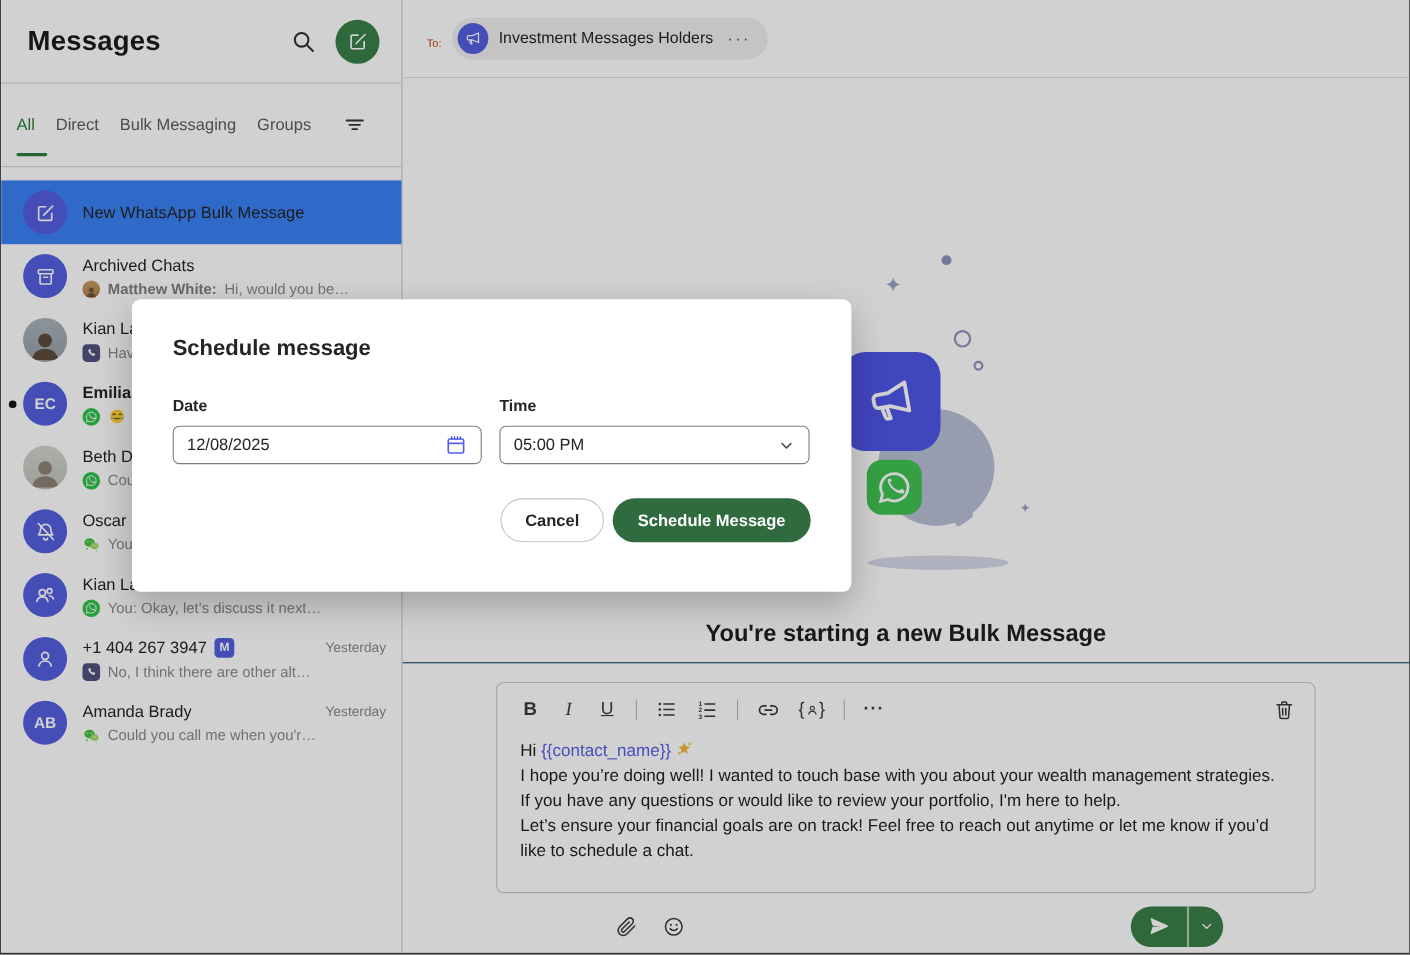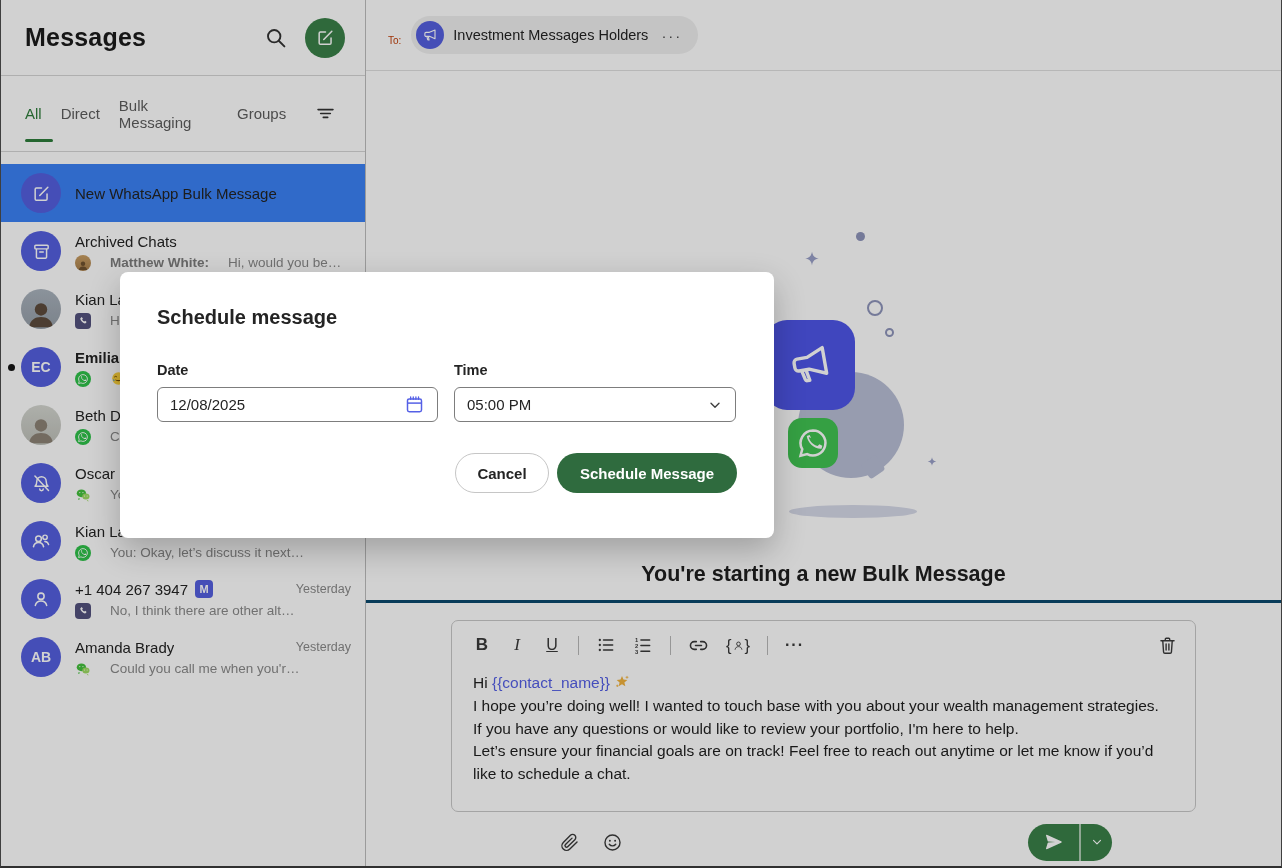--- a/index.html
+++ b/index.html
@@ -7,57 +7,57 @@
   .app { position:relative; width:1282px; height:868px; overflow:hidden; background:#ffffff;
          border-left:1px solid #3f3f3f; border-right:1px solid #3f3f3f; border-bottom:2px solid #303030; }
 
   
   .sidebar { position:absolute; left:0; top:0; width:365px; height:100%; background:#ffffff; border-right:1px solid #bdbdbd; }
   .sb-header { height:76px; display:flex; align-items:center; padding:0 20px 0 24px; border-bottom:1px solid #d6d6d6; }
   .sb-title { font-size:25px; font-weight:700; color:#1b1b1b; letter-spacing:.2px; }
   .sb-header .spacer { flex:1; }
   .icon-btn { width:34px; height:34px; display:flex; align-items:center; justify-content:center; background:none; border:none; cursor:pointer; color:#333; }
   .compose-btn { width:40px; height:40px; border-radius:50%; background:#3a8148; border:none; display:flex; align-items:center; justify-content:center; margin-left:12px; cursor:pointer; }
-  .sb-tabs { height:76px; display:flex; align-items:center; gap:19px; padding:0 24px; border-bottom:1px solid #d6d6d6; }
+  .sb-tabs { height:76px; display:flex; align-items:center; gap:19px; padding:0 14px; border-bottom:1px solid #d6d6d6; }
   .tab { position:relative; height:100%; display:flex; align-items:center; font-size:15px; color:#5d5d5d; cursor:pointer; }
   .tab.active { color:#2e7d3b; }
   .tab.active::after { content:""; position:absolute; left:0; bottom:9px; width:28px; height:3px; border-radius:2px; background:#2e7d3b; }
   .filter-btn { margin-left:4px; color:#333; }
 
   .chat-list { padding-top:12px; }
   .chat-row { position:relative; height:58px; display:flex; align-items:center; padding:0 14px 0 20px; cursor:pointer; }
   .chat-row.selected { background:#3b82f6; }
   .unread-dot { position:absolute; left:7px; top:50%; margin-top:-3px; width:7px; height:7px; border-radius:50%; background:#151515; }
   .avatar { flex:none; width:40px; height:40px; border-radius:50%; background:#5560e0; color:#fff; display:flex; align-items:center; justify-content:center; margin-right:14px; font-size:14px; font-weight:600; overflow:hidden; }
   .avatar.photo-m { background:linear-gradient(180deg,#aab3bd,#97a0aa); }
   .avatar.photo-f { background:linear-gradient(180deg,#d4d6d0,#bfc1ba); }
   .chat-body { flex:1; min-width:0; }
   .l1 { display:flex; align-items:center; font-size:15px; color:#242424; line-height:19px; }
   .chat-name { white-space:nowrap; overflow:hidden; }
   .l1.unread .chat-name { font-weight:700; }
   .badge-m { flex:none; width:18px; height:18px; margin-left:7px; border-radius:4px; background:#5560e0; color:#fff; font-size:11px; font-weight:700; display:flex; align-items:center; justify-content:center; }
   .chat-time { margin-left:auto; padding-left:8px; flex:none; font-size:12.5px; color:#8a8a8a; }
-  .l2 { display:flex; align-items:center; gap:19px; margin-top:4px; font-size:13.5px; color:#8a8a8a; line-height:16px; }
+  .l2 { display:flex; align-items:center; gap:7px; margin-top:4px; font-size:13.5px; color:#8a8a8a; line-height:16px; }
   .sub-text { white-space:nowrap; overflow:hidden; }
   .sub-sender { font-weight:700; color:#7e7e7e; white-space:nowrap; }
   .sub-icon { flex:none; width:16px; height:16px; display:flex; align-items:center; justify-content:center; }
   .wa-badge { width:16px; height:16px; border-radius:50%; background:#2fc24a; display:flex; align-items:center; justify-content:center; }
   .call-badge { width:16px; height:16px; border-radius:4px; background:#54527e; display:flex; align-items:center; justify-content:center; }
   .mini-photo { width:16px; height:16px; border-radius:50%; background:linear-gradient(180deg,#c99e63,#a87f4c); display:flex; align-items:flex-end; justify-content:center; }
 
   
   .main { position:absolute; left:365px; top:0; right:0; height:100%; background:#fff; }
   .to-bar { height:71px; display:flex; align-items:center; gap:10px; padding-left:22px; border-bottom:1px solid #e0e0e0; }
   .to-label { font-size:10px; color:#c2410c;margin-top:10px; }
   .chip { height:38px; border-radius:19px; background:#f0f0f0; display:inline-flex; align-items:center; gap:9px; padding:0 16px 0 5px; cursor:pointer; }
   .chip-avatar { width:28px; height:28px; border-radius:50%; background:#5560e0; display:flex; align-items:center; justify-content:center; }
   .chip-label { font-size:14.5px; color:#242424; }
   .chip-more { font-size:15px; letter-spacing:2px; color:#4a4a4a; margin-left:4px; cursor:pointer; }
 
-  .canvas { position:relative; height:532px; border-bottom:3px solid #0c4a6e; }
+  .canvas { position:relative; height:532px; border-bottom:1px solid #0c4a6e; }
   .bubble { position:absolute; left:432px; top:301px; width:106px; height:106px; border-radius:50%; background:#b9bfd6; }
   .bubble::after { content:""; position:absolute; left:66px; top:86px; width:18px; height:18px; border-radius:3px; background:#b9bfd6; transform:rotate(55deg); }
   .blue-sq { position:absolute; left:399px; top:249px; width:90px; height:90px; border-radius:22px; background:#4f56e8; display:flex; align-items:center; justify-content:center; }
   .wa-sq { position:absolute; left:422px; top:347px; width:50px; height:50px; border-radius:14px; background:#41c452; display:flex; align-items:center; justify-content:center; }
   .shadow-ellipse { position:absolute; left:423px; top:434px; width:128px; height:13px; border-radius:50%; background:#d6d9e8; }
   .spark { position:absolute; color:#9aa0c8; }
   .deco-dot { position:absolute; left:490px; top:161px; width:9px; height:9px; border-radius:50%; background:#8f95bb; }
   .deco-ring { position:absolute; left:501px; top:229px; width:16px; height:16px; border:2.5px solid #8f95bb; border-radius:50%; }
   .deco-ring.small { left:519px; top:257px; width:9px; height:9px; border-width:2px; }
   .empty-title { position:absolute; left:0; right:0; bottom:13px; text-align:center; font-size:21.5px; font-weight:700; color:#1f1f1f; }

